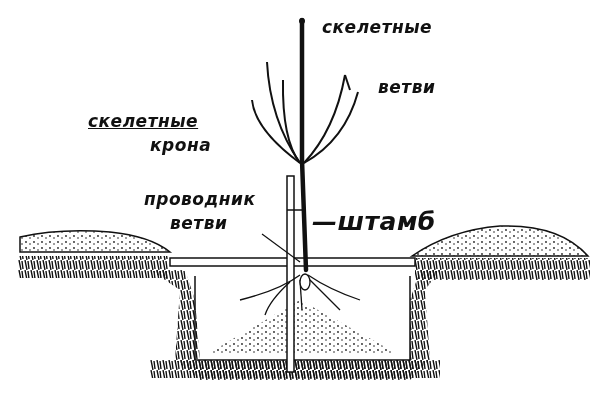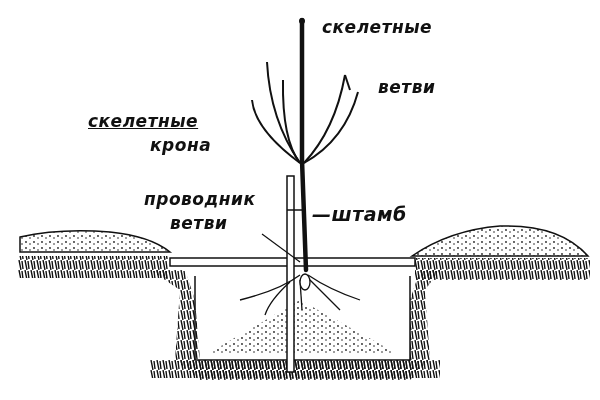--- a/index.html
+++ b/index.html
@@ -75,14 +75,14 @@
 
     <line x1="262" y1="234" x2="300" y2="262" stroke="#111" stroke-width="1.2"></line>
   </svg>
 
   <div class="lbl" style="left:322px;top:18px;">скелетные</div>
   <div class="lbl" style="left:378px;top:78px;">ветви</div>
   <div class="lbl" style="left:88px;top:112px;text-decoration:underline;">скелетные</div>
   <div class="lbl" style="left:150px;top:136px;">крона</div>
   <div class="lbl" style="left:144px;top:190px;">проводник</div>
   <div class="lbl" style="left:170px;top:214px;">ветви</div>
-  <div class="lbl" style="left:312px;top:205px;font-size:19px;">—штамб</div>
+  <div class="lbl" style="left:312px;top:213px;font-size:25px;">—штамб</div>
 </div>
 
 </body></html>

